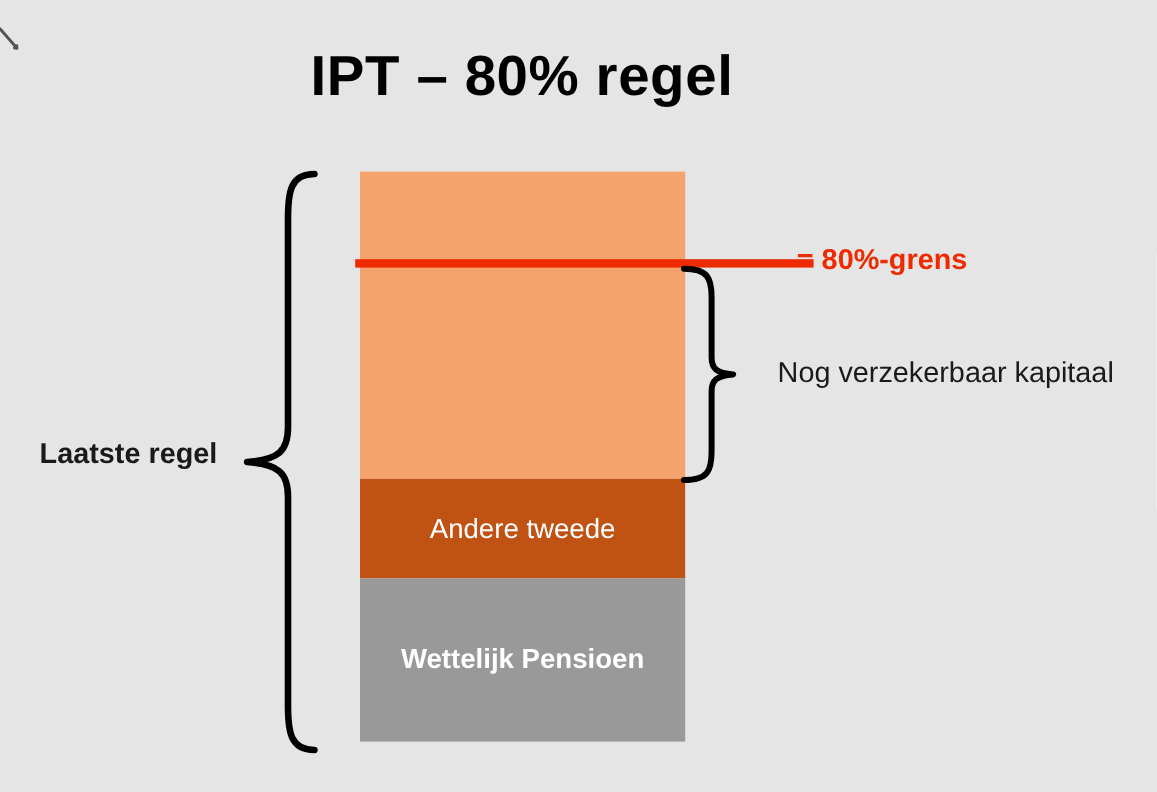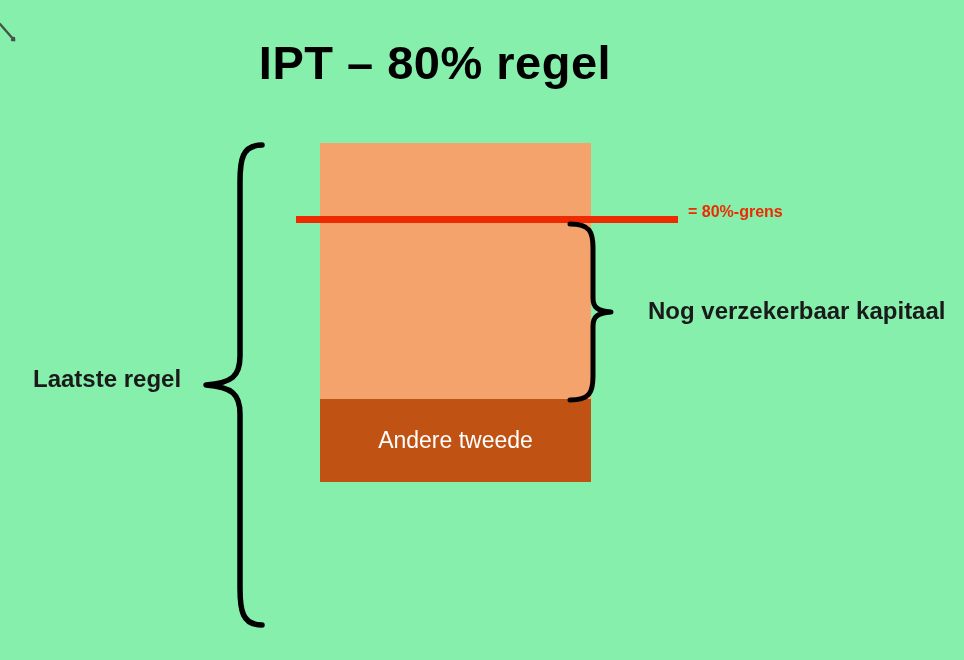--- a/index.html
+++ b/index.html
@@ -9,21 +9,21 @@
     background: #ffffff;
   }
   body {
     font-family: "Liberation Sans", sans-serif;
     -webkit-font-smoothing: antialiased;
   }
   #slide {
     position: relative;
     width: 964px;
     height: 660px;
-    background: #86efac;
+    background: #e5e5e5;
     overflow: hidden;
   }
 
   
   .slide-title {
     position: absolute;
     left: 0;
     top: 38px;
     width: 870px;
     text-align: center;
@@ -45,21 +45,20 @@
   }
   .bar-seg {
     position: absolute;
     left: 0;
     width: 100%;
     box-sizing: border-box;
     display: flex;
     align-items: center;
     justify-content: center;
     text-align: right;
-    margin-left: 20px;
   }
   .seg-top    { top: 0px;   height: 256px; background: #F4A36C; }
   .seg-middle { top: 256px; height: 83px;  background: #C05314; }
   .seg-bottom { top: 339px; height: 136px; background: #999999; }
 
   .seg-label {
     color: #ffffff;
     font-size: 23px;
     line-height: 1.28;
     padding: 0 6px;
@@ -70,23 +69,23 @@
   .limit-line {
     position: absolute;
     left: 296px;
     top: 216px;
     width: 382px;
     height: 7px;
     background: #EE2A00;
   }
   .limit-label {
     position: absolute;
-    left: 688px;
+    left: 664px;
     top: 203px;
-    font-size: 16px;
+    font-size: 24px;
     font-weight: bold;
     color: #EE2A00;
     white-space: nowrap;
   }
 
   
   .brace {
     position: absolute;
   }
   .brace-left  { left: 198px; top: 138px;  width: 72px;  height: 494px; }
@@ -100,21 +99,21 @@
     font-size: 24px;
     font-weight: bold;
     color: #1a1a1a;
     white-space: nowrap;
   }
   .label-right {
     position: absolute;
     left: 648px;
     top: 297px;
     font-size: 24px;
-    font-weight: bold;
+    font-weight: normal;
     color: #1a1a1a;
     white-space: nowrap;
   }
 
   
   .corner-mark {
     position: absolute;
     left: 0px;
     top: 22px;
     width: 18px;
@@ -137,20 +136,23 @@
   <div class="bar-stack">
 
     <div class="bar-seg seg-top"></div>
 
     <div class="bar-seg seg-middle">
       <div class="seg-label">
         <span>Andere tweede</span><br>
       </div>
     </div>
 
+    <div class="bar-seg seg-bottom">
+      <div class="seg-label bold">Wettelijk Pensioen</div>
+    </div>
   </div>
 
   <div class="limit-line"></div>
   <div class="limit-label">= 80%-grens</div>
 
   <svg class="brace brace-left" viewBox="0 0 72 494" preserveAspectRatio="none" xmlns="http://www.w3.org/2000/svg">
     <path d="M64 7
              C 44 7, 42 22, 42 44
              L 42 218
              C 42 238, 34 245, 8 247

